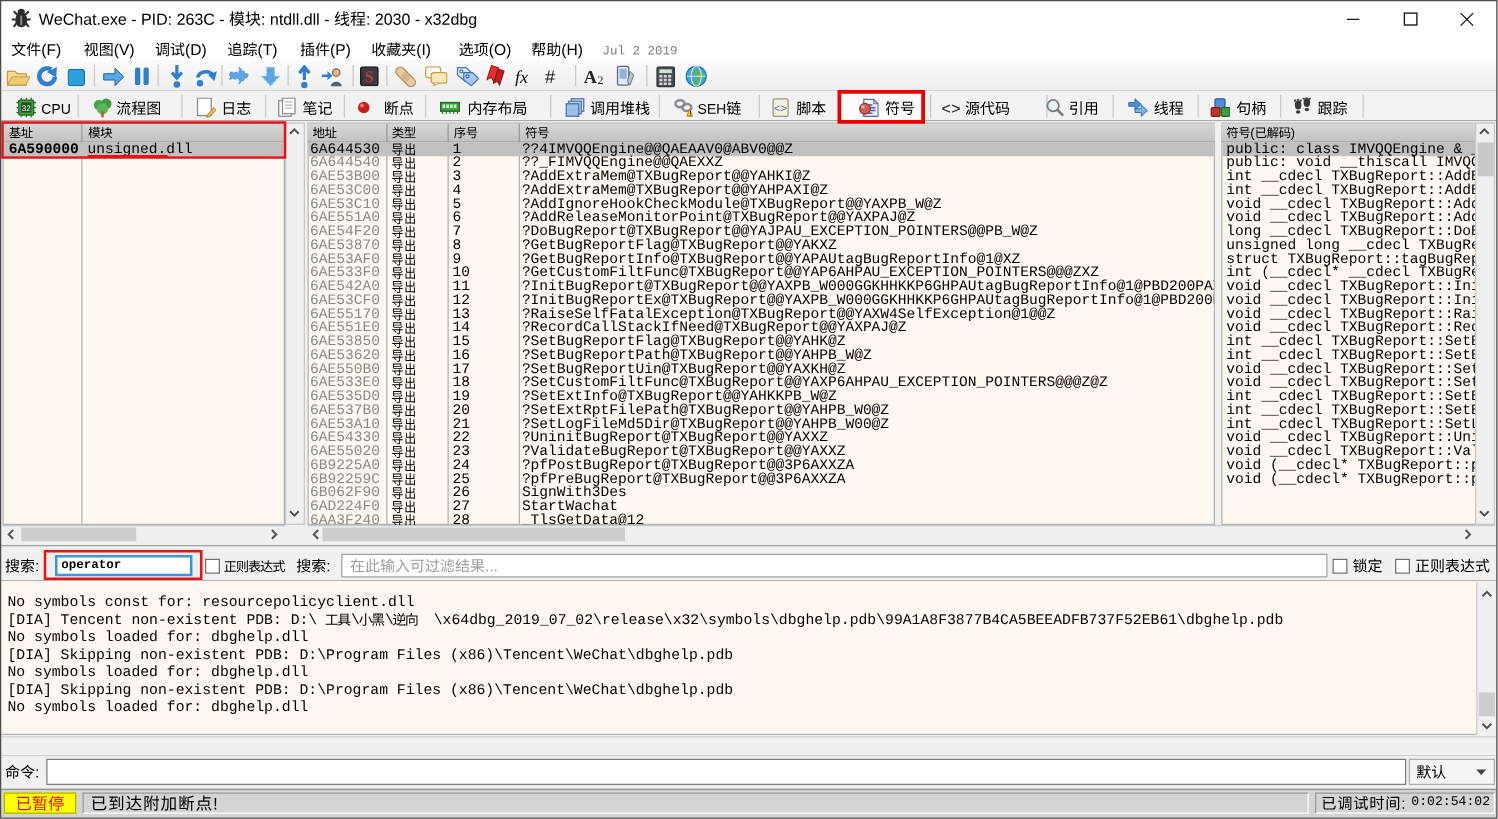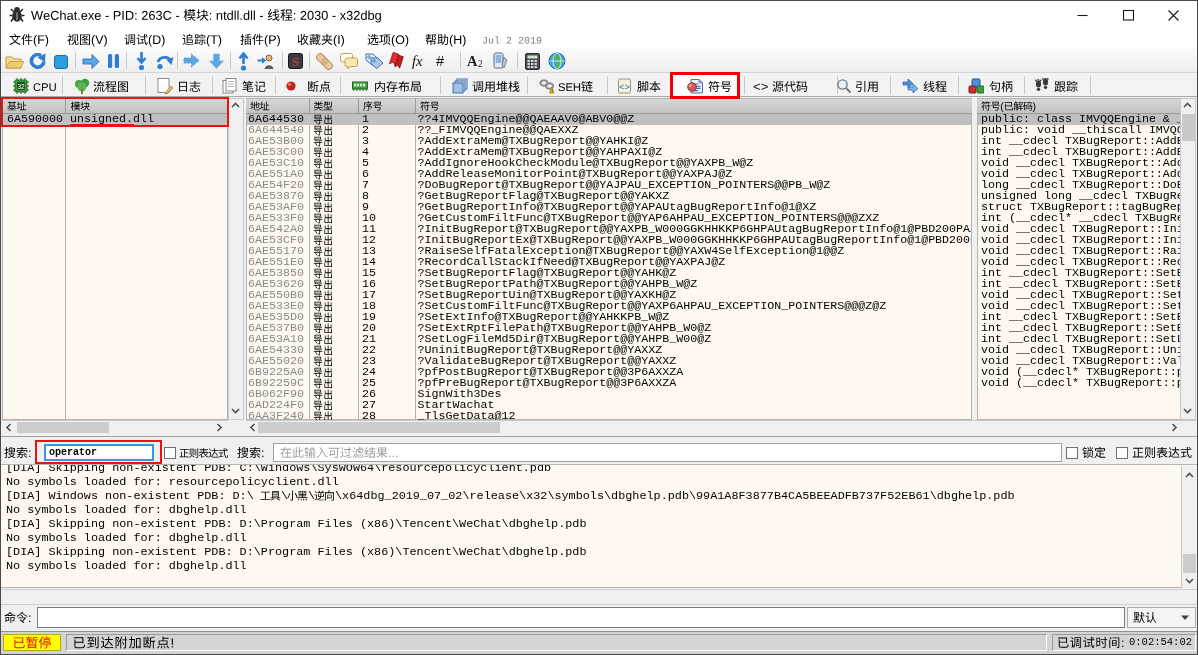--- a/index.html
+++ b/index.html
@@ -385,21 +385,21 @@
       <circle cx="13.8" cy="0.9" r="0.9"></circle>
     </g>
   </svg>
 <div style="position:absolute;left:670px;top:71.5px;width:70px;height:27px;border:3px solid #ee0000;z-index:60;"></div>
 <div style="position:absolute;left:1px;top:97px;width:1196px;height:340px;background:#f0f0f0;"></div>
 <div style="position:absolute;left:2px;top:98px;width:226px;height:322px;background:#fff8f0;border:1px solid #b4b4b4;"></div>
 <div style="position:absolute;left:2px;top:99px;width:226px;height:15px;background:linear-gradient(#d7d7d7,#c3c3c3);border-bottom:1px solid #9a9a9a;"></div>
 <div style="position:absolute;left:65px;top:99px;width:1px;height:15px;background:#9a9a9a;"></div>
 <div style="position:absolute;left:65px;top:114px;width:1px;height:305px;background:#b0b0b0;"></div>
 <div style="position:absolute;left:3px;top:114px;width:224px;height:11px;background:#c0c0c0;"></div>
-<div class="mono" style="position:absolute;left:7px;top:114px;font-size:11.67px;line-height:11px;color:#000;">6A590000</div>
+<div class="mono" style="position:absolute;left:7px;top:114px;font-size:11.67px;line-height:11px;color:#000;font-weight:bold;">6A590000</div>
 <div class="mono" style="position:absolute;left:70px;top:114px;font-size:11.67px;line-height:11px;color:#000;">unsigned.dll</div>
 <div style="position:absolute;left:70px;top:123.5px;width:64px;height:2px;background:#ee1111;z-index:60;"></div>
 <div style="position:absolute;left:1px;top:97px;width:228px;height:30px;border:2.5px solid #ee1111;z-index:60;"></div>
 <div style="position:absolute;left:228px;top:98px;width:16px;height:322px;background:#f0f0f0;border:1px solid #c8c8c8;"></div>
 <div style="position:absolute;left:2px;top:420px;width:226px;height:15px;background:#f0f0f0;border-top:1px solid #c8c8c8;"></div>
 <div style="position:absolute;left:17px;top:422px;width:92px;height:11px;background:#cdcdcd;"></div>
 <svg style="position:absolute;left:230px;top:101px;" width="11" height="11" viewBox="0 0 11 11">
     <path d="M2 6 L5.5 2.5 L9 6" fill="none" stroke="#505050" stroke-width="1.6"></path>
   </svg>
 <svg style="position:absolute;left:230px;top:406px;" width="11" height="11" viewBox="0 0 11 11">
@@ -504,26 +504,25 @@
 <div style="position:absolute;left:1px;top:436px;width:1196px;height:29px;background:#f0f0f0;border-top:1px solid #a0a0a0;border-bottom:1px solid #b4b4b4;"></div>
 <div style="position:absolute;left:44px;top:443.5px;width:110px;height:17.5px;background:#fff;border:2px solid #3895e8;"></div>
 <div class="mono" style="position:absolute;left:49px;top:447px;font-size:10px;line-height:11px;color:#000;font-weight:bold;">operator</div>
 <div style="position:absolute;left:35px;top:440px;width:127px;height:24px;border:2.5px solid #ee1111;z-index:60;"></div>
 <div style="position:absolute;left:164px;top:447px;width:12px;height:12px;background:#fff;border:1px solid #707070;"></div>
 <div style="position:absolute;left:273px;top:443px;width:789px;height:19px;background:#fff;border:1px solid #a0a0a0;"></div>
 <div style="position:absolute;left:1066px;top:447px;width:12px;height:12px;background:#fff;border:1px solid #707070;"></div>
 <div style="position:absolute;left:1116px;top:447px;width:12px;height:12px;background:#fff;border:1px solid #707070;"></div>
 <div style="position:absolute;left:1px;top:465px;width:1196px;height:123px;background:#fff8f0;border-bottom:1px solid #b4b4b4;"></div>
 <div style="position:absolute;left:1px;top:465px;width:1181px;height:122px;overflow:hidden;">
-    <div class="mono" style="position:absolute;left:5.0px;top:-2.8px;font-size:11.8px;line-height:12px;color:#000;">[DIA] Skipping non-existent PDB: C:\Windows\SysWOW64\resourcepolicyclient.pdb</div>
-    <div class="mono" style="position:absolute;left:5.0px;top:11.2px;font-size:11.8px;line-height:12px;color:#000;">No symbols loaded for: resourcepolicyclient.dll</div>
-    <div class="mono" style="position:absolute;left:5.0px;top:25.2px;font-size:11.8px;line-height:12px;color:#000;">[DIA] Windows non-existent PDB: D:\</div>
+    <div class="mono" style="position:absolute;left:5.0px;top:11.2px;font-size:11.8px;line-height:12px;color:#000;">No symbols const for: resourcepolicyclient.dll</div>
+    <div class="mono" style="position:absolute;left:5.0px;top:25.2px;font-size:11.8px;line-height:12px;color:#000;">[DIA] Tencent non-existent PDB: D:\</div>
     <div class="mono" style="position:absolute;left:279.9px;top:25.2px;font-size:11.8px;line-height:12px;color:#000;">\</div>
     <div class="mono" style="position:absolute;left:307.0px;top:25.2px;font-size:11.8px;line-height:12px;color:#000;">\</div>
-    <div class="mono" style="position:absolute;left:334.0px;top:25.2px;font-size:11.8px;line-height:12px;color:#000;">\x64dbg_2019_07_02\release\x32\symbols\dbghelp.pdb\99A1A8F3877B4CA5BEEADFB737F52EB61\dbghelp.pdb</div>
+    <div class="mono" style="position:absolute;left:334.0px;top:25.2px;font-size:11.8px;line-height:12px;color:#000;padding-left:12px;">\x64dbg_2019_07_02\release\x32\symbols\dbghelp.pdb\99A1A8F3877B4CA5BEEADFB737F52EB61\dbghelp.pdb</div>
     <div class="mono" style="position:absolute;left:5.0px;top:39.2px;font-size:11.8px;line-height:12px;color:#000;">No symbols loaded for: dbghelp.dll</div>
     <div class="mono" style="position:absolute;left:5.0px;top:53.2px;font-size:11.8px;line-height:12px;color:#000;">[DIA] Skipping non-existent PDB: D:\Program Files (x86)\Tencent\WeChat\dbghelp.pdb</div>
     <div class="mono" style="position:absolute;left:5.0px;top:67.2px;font-size:11.8px;line-height:12px;color:#000;">No symbols loaded for: dbghelp.dll</div>
     <div class="mono" style="position:absolute;left:5.0px;top:81.2px;font-size:11.8px;line-height:12px;color:#000;">[DIA] Skipping non-existent PDB: D:\Program Files (x86)\Tencent\WeChat\dbghelp.pdb</div>
     <div class="mono" style="position:absolute;left:5.0px;top:95.2px;font-size:11.8px;line-height:12px;color:#000;">No symbols loaded for: dbghelp.dll</div>
   </div>
 <div style="position:absolute;left:1181px;top:466px;width:16px;height:122px;background:#f0f0f0;border-left:1px solid #c8c8c8;"></div>
 <svg style="position:absolute;left:1184px;top:471px;" width="11" height="11" viewBox="0 0 11 11">
     <path d="M2 6 L5.5 2.5 L9 6" fill="none" stroke="#505050" stroke-width="1.6"></path>
   </svg>

